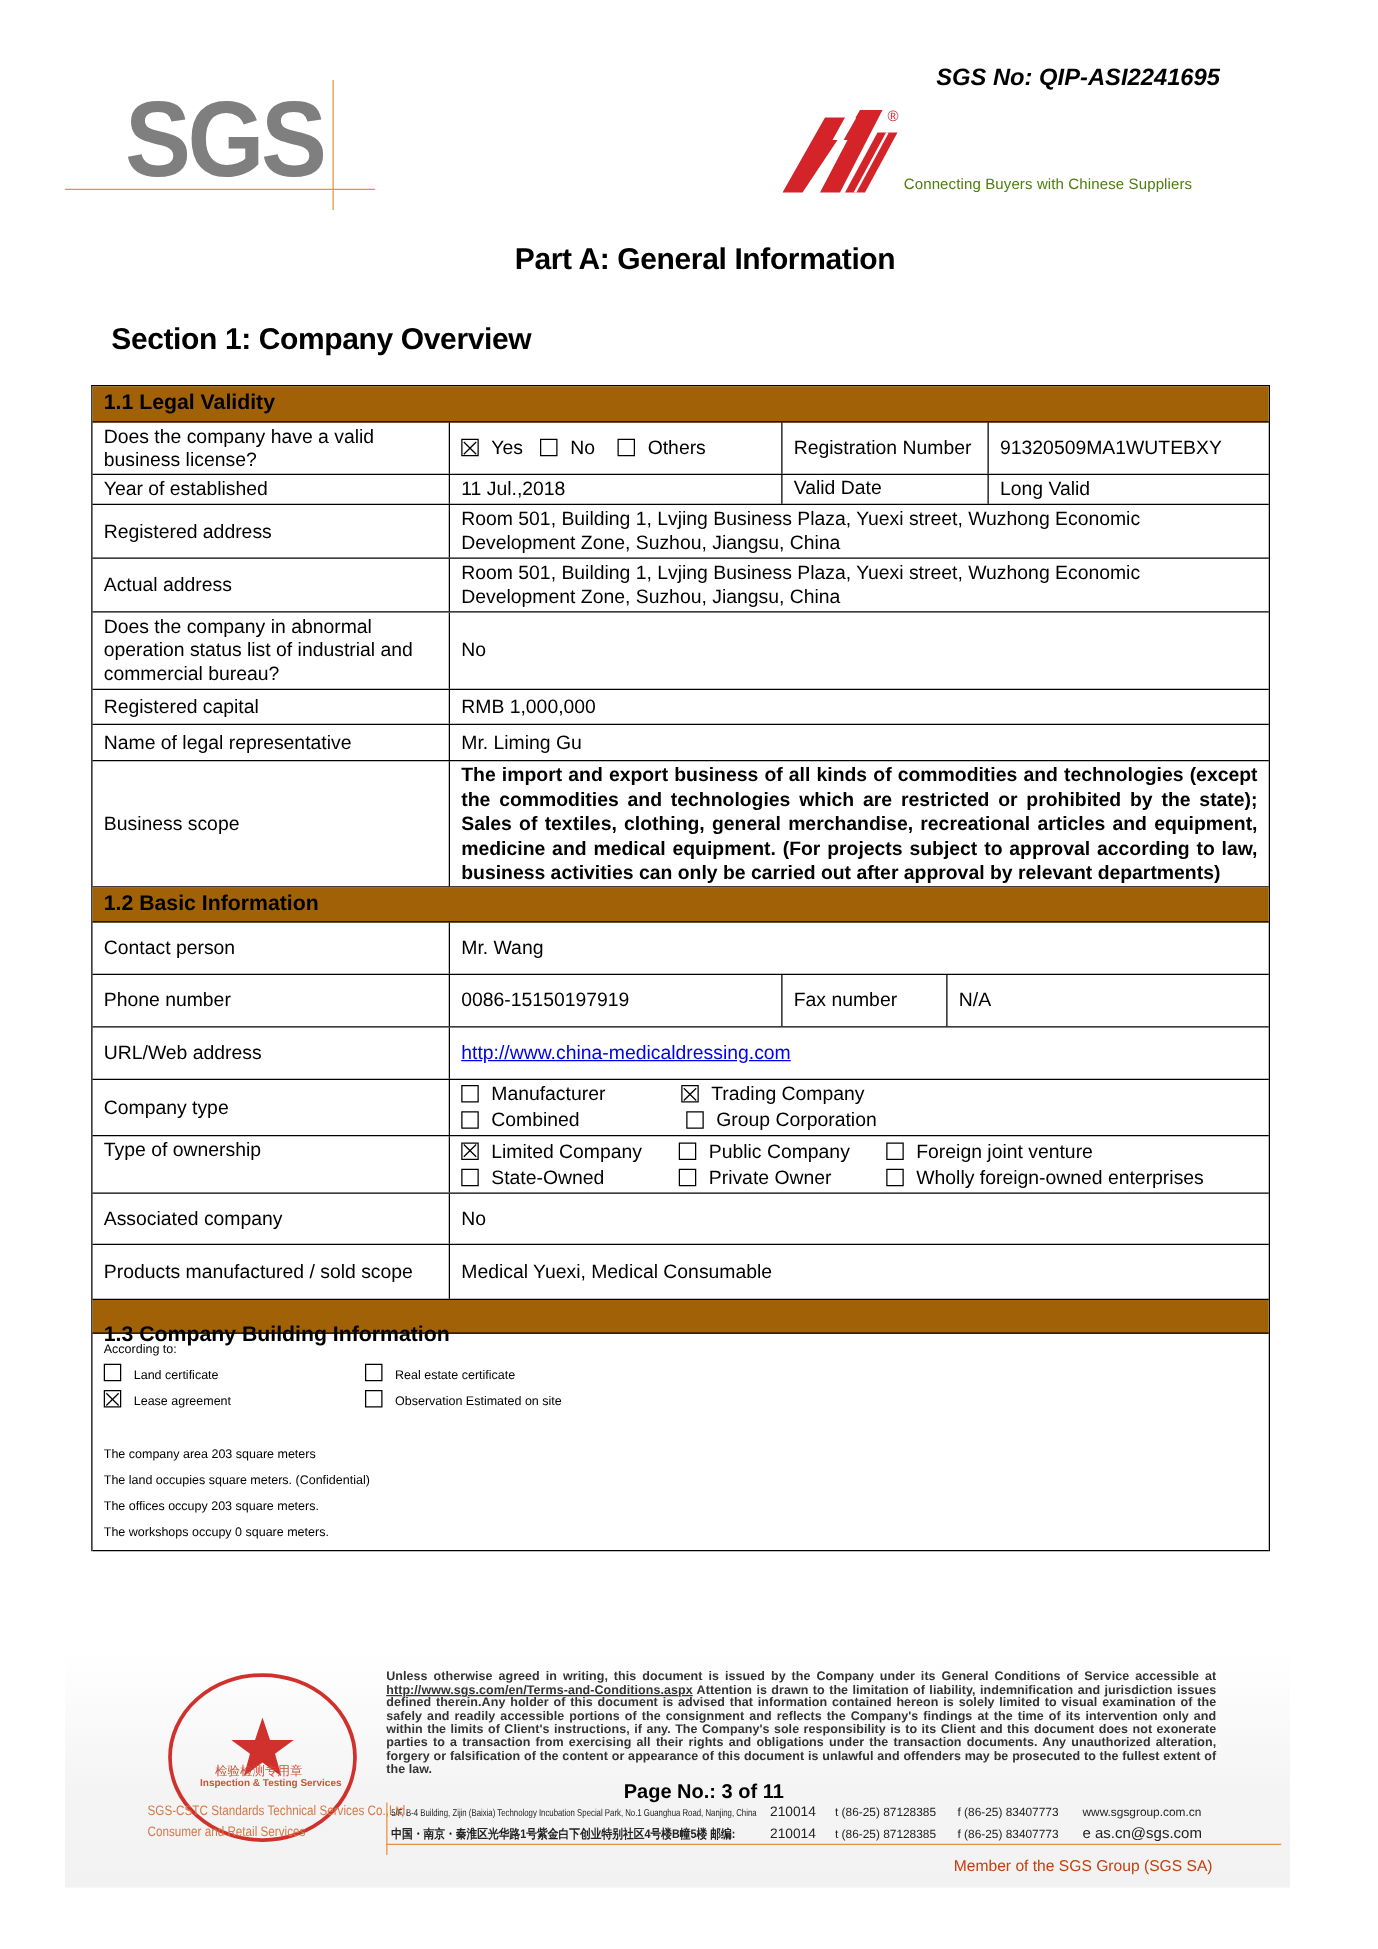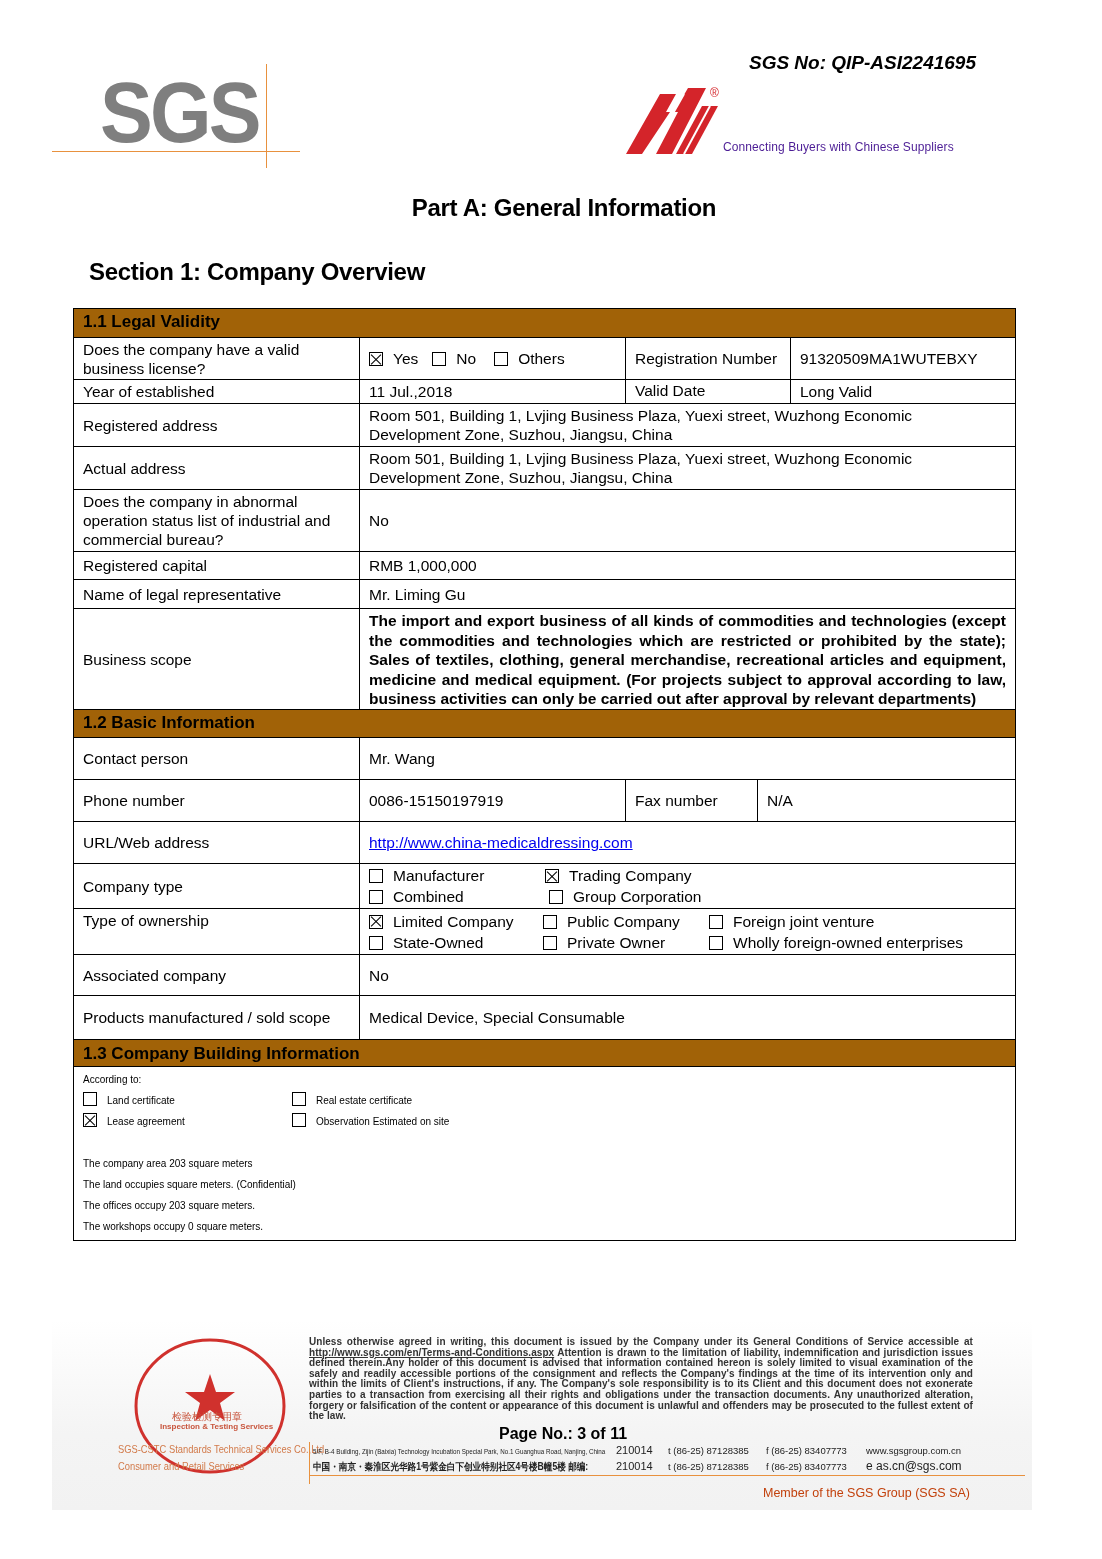--- a/index.html
+++ b/index.html
@@ -12,21 +12,21 @@
   .sgs-logo .letters { position:absolute; left:48px; top:6px; font-family:"Liberation Sans", sans-serif;
         font-weight:bold; font-size:86px; letter-spacing:-3px; color:#7f7f7f; line-height:88px; transform:scaleX(0.92); transform-origin:left; }
   .sgs-logo .hline { position:absolute; left:0; top:89px; width:248px; height:1px; background:#e8913e; }
   .sgs-logo .vline { position:absolute; left:214px; top:2px; width:1px; height:104px; background:#e8913e; }
 
   .sgs-no { right:126px; top:52px; font-size:19px; font-weight:bold; font-style:italic; white-space:nowrap; }
 
   .mic-logo { left:626px; top:88px; width:360px; height:70px; }
   .mic-logo svg { position:absolute; left:0; top:0; }
   .mic-logo .brand { position:absolute; left:96px; top:6px; font-size:38px; color:#222; font-weight:bold; letter-spacing:-0.5px; line-height:40px; }
-  .mic-logo .tag { position:absolute; left:97px; top:52px; font-size:12px; color:#4c1d95; letter-spacing:0.1px; white-space:nowrap; }
+  .mic-logo .tag { position:absolute; left:97px; top:52px; font-size:12px; color:#4d7c0f; letter-spacing:0.1px; white-space:nowrap; }
   .mic-logo .reg { position:absolute; left:84px; top:-2px; font-size:12px; color:#d4242a; }
 
   .part-title { left:0; width:1128px; top:194px; text-align:center; font-size:24px; font-weight:bold; letter-spacing:-0.3px; }
   .section-title { left:89px; top:258px; font-size:24px; font-weight:bold; letter-spacing:-0.3px; }
 
   
   .tbl { left:73px; top:308px; width:943px; border:1px solid #000; border-bottom:none; box-sizing:border-box; }
   .row { display:flex; border-bottom:1px solid #000; box-sizing:border-box; }
   .sec { background:#a16207; font-weight:bold; font-size:17px; padding:3px 0 0 9px; box-sizing:border-box; height:29px; }
   .c { box-sizing:border-box; padding:0 9px; font-size:15.5px; line-height:19px; display:flex; align-items:center; border-right:1px solid #000; }
@@ -192,24 +192,24 @@
     </div>
   </div>
 
   <div class="row" style="height:41px">
     <div class="c w1">Associated company</div>
     <div class="c rest">No</div>
   </div>
 
   <div class="row" style="height:44px">
     <div class="c w1">Products manufactured / sold scope</div>
-    <div class="c rest">Medical Device, Special Consumable</div>
-  </div>
-
-  <div class="row sec" style="height:27px;padding-top:4px">1.3 Company Building Information</div>
+    <div class="c rest">Medical Yuexi, Medical Consumable</div>
+  </div>
+
+  <div class="row sec" style="height:27px;padding-top:18px">1.3 Company Building Information</div>
 
   <div class="bldg">
     <div>According to:</div>
     <div class="grid2">
       <span class="opt"><span class="cb"></span><span>Land certificate</span></span>
       <span class="opt"><span class="cb"></span><span>Real estate certificate</span></span>
       <span class="opt"><span class="cb checked"></span><span>Lease agreement</span></span>
       <span class="opt"><span class="cb"></span><span>Observation Estimated on site</span></span>
     </div>
     <div style="height:21px"></div>

